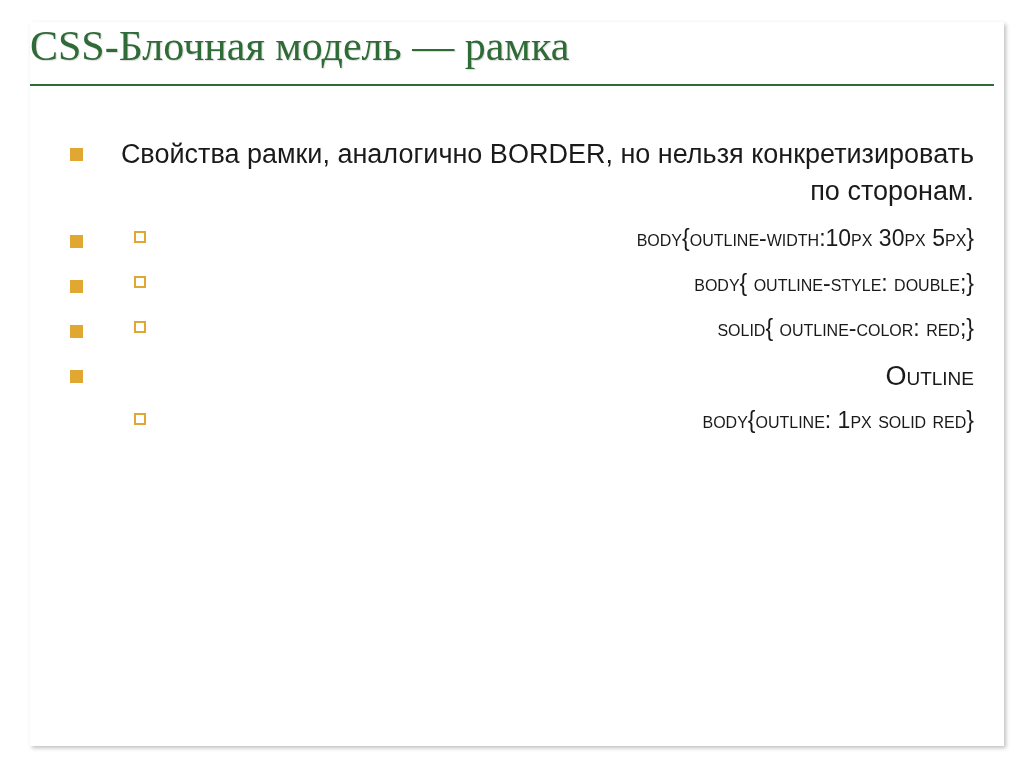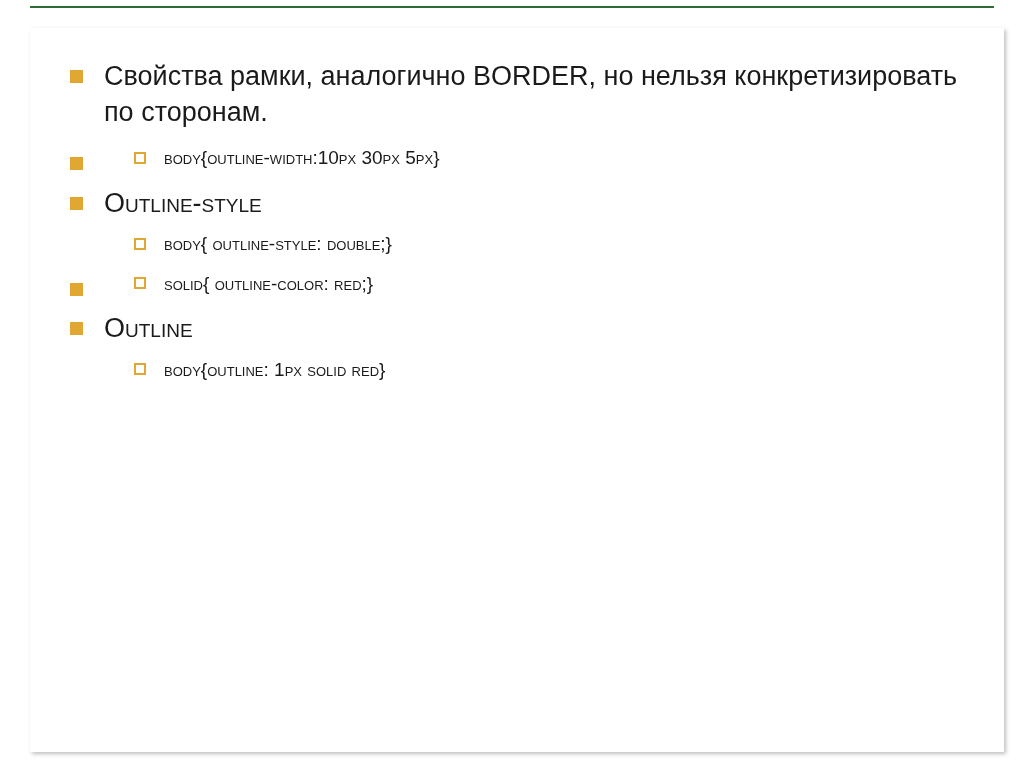--- a/index.html
+++ b/index.html
@@ -50,40 +50,41 @@
     list-style: none;
     margin: 0;
     padding: 0;
   }
   ul.lvl1 > li {
     position: relative;
     padding-left: 34px;
     margin-bottom: 14px;
     font-size: 27px;
     line-height: 1.35;
+    text-align: right;
   }
   ul.lvl1 > li::before {
     content: "";
     position: absolute;
     left: 0;
     top: 0.45em;
     width: 13px;
     height: 13px;
     background: #e0a832;
   }
   ul.lvl2 {
     list-style: none;
     margin: 10px 0 0 0;
     padding: 0 0 0 30px;
   }
   ul.lvl2 > li {
     position: relative;
     padding-left: 30px;
     margin-bottom: 8px;
-    font-size: 19px;
+    font-size: 23px;
     font-variant: small-caps;
     line-height: 1.35;
   }
   ul.lvl2 > li::before {
     content: "";
     position: absolute;
     left: 0;
     top: 0.35em;
     width: 12px;
     height: 12px;
@@ -92,39 +93,41 @@
     background: transparent;
   }
   .sc { font-variant: small-caps; }
 </style>
 </head>
 <body>
 
 <div class="slide">
   <div class="frame"></div>
 
+  <div class="title-wrap">
+    <h1 class="title">CSS-Блочная модель — рамка</h1>
+  </div>
   <div class="rule"></div>
 
   <div class="content">
     <ul class="lvl1">
 
       <li>
         <span>Свойства рамки, аналогично BORDER, но нельзя конкретизировать по сторонам.</span>
       </li>
 
       <li>
         <ul class="lvl2">
           <li>
             <span>body{outline-width:10px 30px 5px}</span>
           </li>
         </ul>
       </li>
 
       <li>
-        <span class="sc">Outline-style</span>
         <ul class="lvl2">
           <li>
             <span>body{ outline-style: double;}</span>
           </li>
         </ul>
       </li>
 
       <li>
         <ul class="lvl2">
           <li>

